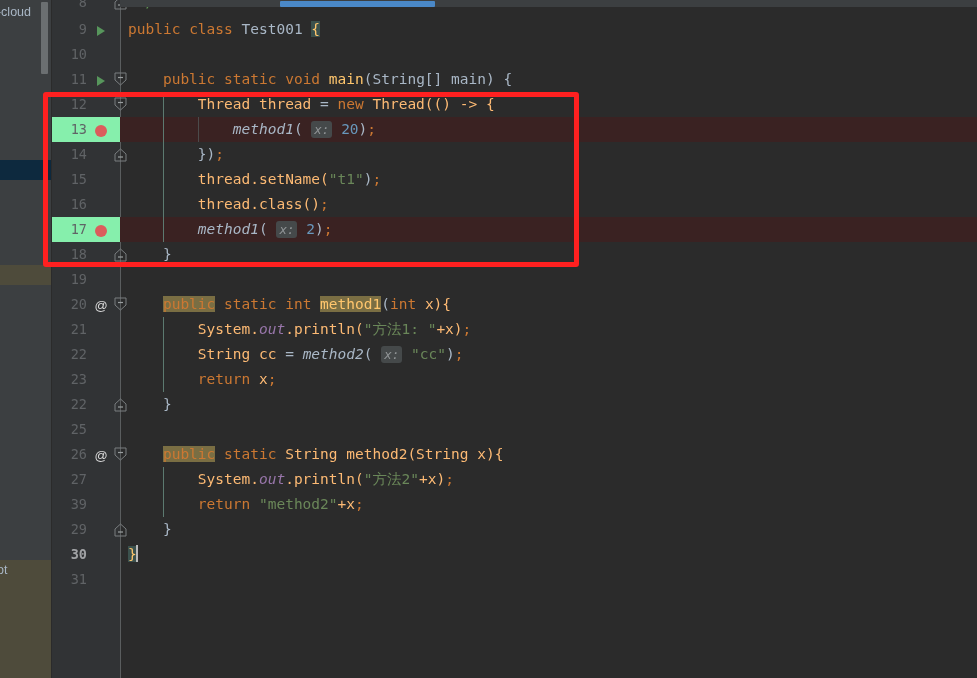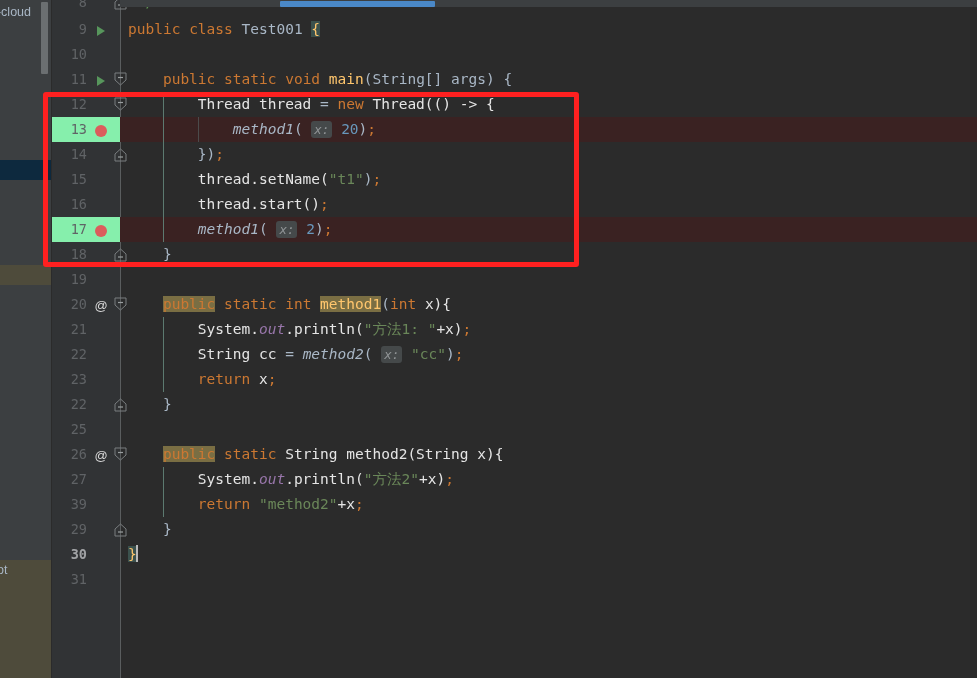--- a/index.html
+++ b/index.html
@@ -166,21 +166,21 @@
     width: 1px;
     background: #4b4b4b;
   }
   .indent-guide.teal { background: #5c7a70; }
 
   
   .kw       { color: #cc7832; }
   .cls      { color: #a9b7c6; }
   .str      { color: #6a8759; }
   .num      { color: #6897bb; }
-  .ident    { color: #e5e5e5; }
+  .ident    { color: #fdba74; }
   .method   { color: #ffc66d; }
   .field    { color: #9876aa; font-style: italic; }
   .static-m { color: #a9b7c6; font-style: italic; }
   .punct    { color: #a9b7c6; }
   .semi     { color: #cc7832; }
   .comment  { color: #629755; }
   .param-hint {
     background: #45494a;
     color: #909496;
     border-radius: 3px;
@@ -393,26 +393,26 @@
           </svg>
         </div>
       </div>
   </div>
 
   <div class="code-area">
     <div id="code-rows">
         <div class="code-row" style="top: -10px;"><span class="code-text"><span class="comment"> */</span></span></div>
         <div class="code-row" style="top: 17px;"><span class="code-text"><span class="kw">public</span><span class="punct"> </span><span class="kw">class</span><span class="punct"> </span><span class="cls">Test001</span><span class="punct"> </span><span class="brace-hl">{</span></span></div>
         <div class="code-row" style="top: 42px;"><span class="code-text"></span></div>
-        <div class="code-row" style="top: 67px;"><span class="code-text"><span class="punct">    </span><span class="kw">public</span><span class="punct"> </span><span class="kw">static</span><span class="punct"> </span><span class="kw">void</span><span class="punct"> </span><span class="method">main</span><span class="punct">(String[] args) {</span></span></div>
+        <div class="code-row" style="top: 67px;"><span class="code-text"><span class="punct">    </span><span class="kw">public</span><span class="punct"> </span><span class="kw">static</span><span class="punct"> </span><span class="kw">void</span><span class="punct"> </span><span class="method">main</span><span class="punct">(String[] main) {</span></span></div>
         <div class="code-row" style="top: 92px;"><div class="indent-guide teal" style="left: 42.8px; top: 0px; height: 25px;"></div><span class="code-text"><span class="punct">        </span><span class="ident">Thread thread </span><span class="punct">= </span><span class="kw">new</span><span class="ident"> Thread(() -&gt; {</span></span></div>
         <div class="code-row bp-row" style="top: 117px;"><div class="indent-guide teal" style="left: 42.8px; top: 0px; height: 25px;"></div><div class="indent-guide" style="left: 77.6px; top: 0px; height: 25px;"></div><span class="code-text"><span class="punct">            </span><span class="static-m">method1</span><span class="punct">( </span><span class="param-hint">x:</span><span class="punct"> </span><span class="num">20</span><span class="punct">)</span><span class="semi">;</span></span></div>
         <div class="code-row" style="top: 142px;"><div class="indent-guide teal" style="left: 42.8px; top: 0px; height: 25px;"></div><span class="code-text"><span class="punct">        </span><span class="punct">})</span><span class="semi">;</span></span></div>
         <div class="code-row" style="top: 167px;"><div class="indent-guide teal" style="left: 42.8px; top: 0px; height: 25px;"></div><span class="code-text"><span class="punct">        </span><span class="ident">thread.setName(</span><span class="str">"t1"</span><span class="punct">)</span><span class="semi">;</span></span></div>
-        <div class="code-row" style="top: 192px;"><div class="indent-guide teal" style="left: 42.8px; top: 0px; height: 25px;"></div><span class="code-text"><span class="punct">        </span><span class="ident">thread.start()</span><span class="semi">;</span></span></div>
+        <div class="code-row" style="top: 192px;"><div class="indent-guide teal" style="left: 42.8px; top: 0px; height: 25px;"></div><span class="code-text"><span class="punct">        </span><span class="ident">thread.class()</span><span class="semi">;</span></span></div>
         <div class="code-row bp-row" style="top: 217px;"><div class="indent-guide teal" style="left: 42.8px; top: 0px; height: 25px;"></div><span class="code-text"><span class="punct">        </span><span class="static-m">method1</span><span class="punct">( </span><span class="param-hint">x:</span><span class="punct"> </span><span class="num">2</span><span class="punct">)</span><span class="semi">;</span></span></div>
         <div class="code-row" style="top: 242px;"><span class="code-text"><span class="punct">    </span><span class="punct">}</span></span></div>
         <div class="code-row" style="top: 267px;"><span class="code-text"></span></div>
         <div class="code-row" style="top: 292px;"><span class="code-text"><span class="punct">    </span><span class="kw occur-hl">public</span><span class="punct"> </span><span class="kw">static</span><span class="punct"> </span><span class="kw">int</span><span class="punct"> </span><span class="method occur-hl">method1</span><span class="punct">(</span><span class="kw">int</span><span class="ident"> x){</span></span></div>
         <div class="code-row" style="top: 317px;"><div class="indent-guide teal" style="left: 42.8px; top: 0px; height: 25px;"></div><span class="code-text"><span class="punct">        </span><span class="ident">System.</span><span class="field">out</span><span class="ident">.println(</span><span class="str">"方法1: "</span><span class="ident">+x)</span><span class="semi">;</span></span></div>
         <div class="code-row" style="top: 342px;"><div class="indent-guide teal" style="left: 42.8px; top: 0px; height: 25px;"></div><span class="code-text"><span class="punct">        </span><span class="ident">String cc </span><span class="punct">= </span><span class="static-m">method2</span><span class="punct">( </span><span class="param-hint">x:</span><span class="punct"> </span><span class="str">"cc"</span><span class="punct">)</span><span class="semi">;</span></span></div>
         <div class="code-row" style="top: 367px;"><div class="indent-guide teal" style="left: 42.8px; top: 0px; height: 25px;"></div><span class="code-text"><span class="punct">        </span><span class="kw">return</span><span class="ident"> x</span><span class="semi">;</span></span></div>
         <div class="code-row" style="top: 392px;"><span class="code-text"><span class="punct">    </span><span class="punct">}</span></span></div>
         <div class="code-row" style="top: 417px;"><span class="code-text"></span></div>
         <div class="code-row" style="top: 442px;"><span class="code-text"><span class="punct">    </span><span class="kw occur-hl">public</span><span class="punct"> </span><span class="kw">static</span><span class="punct"> </span><span class="ident">String method2</span><span class="ident">(String x){</span></span></div>

